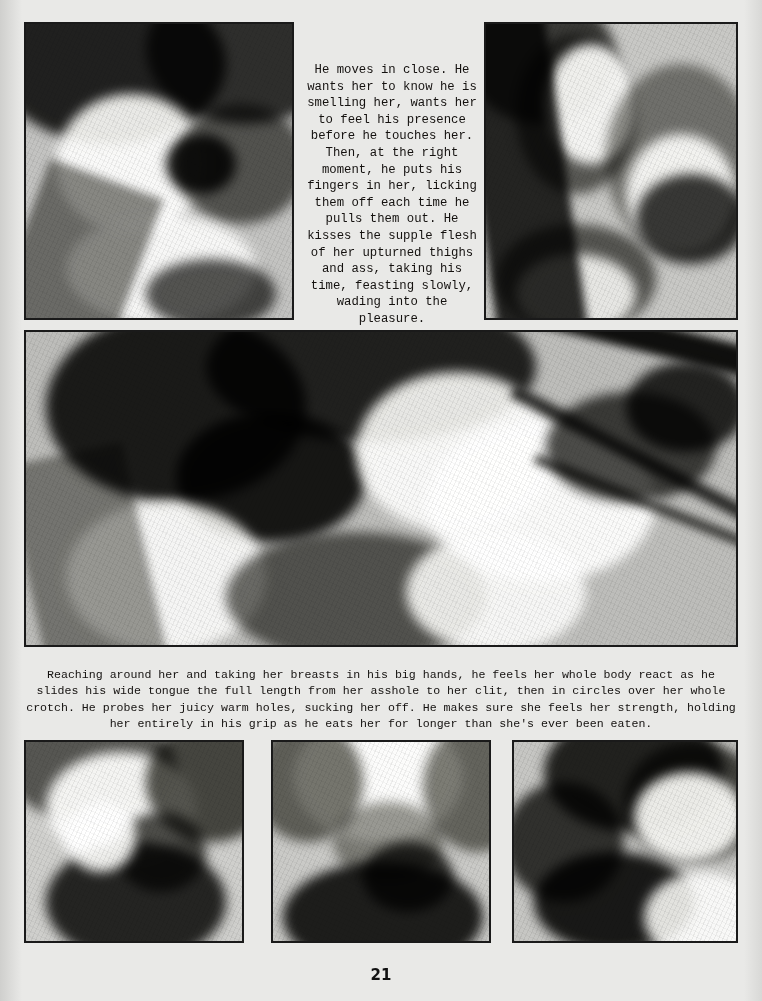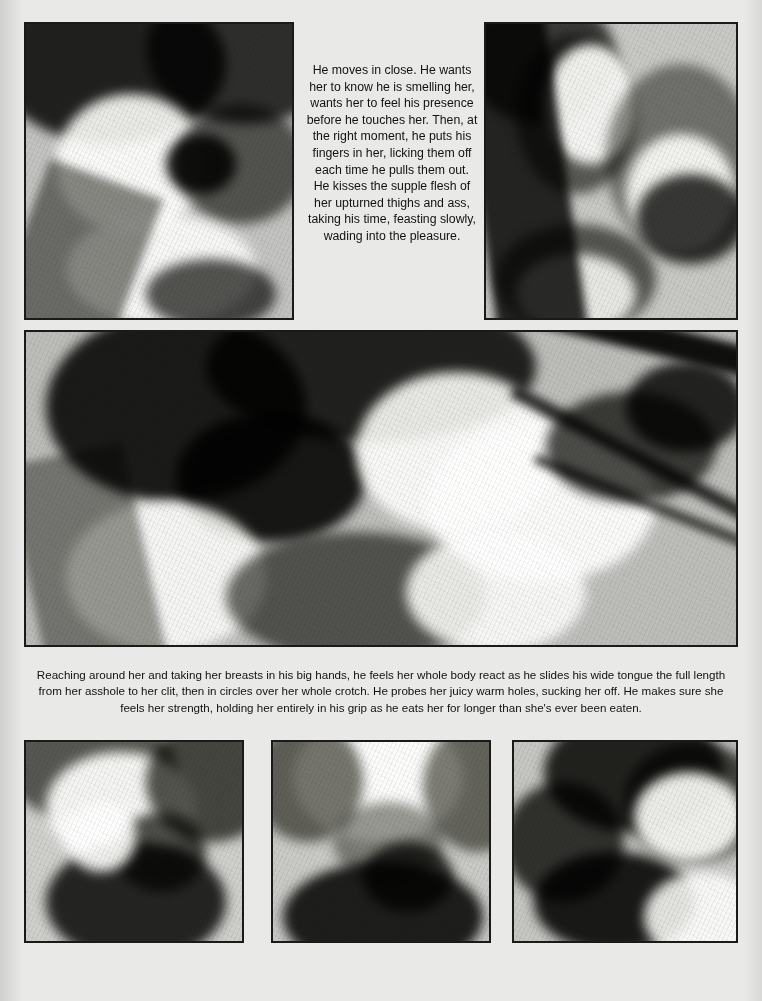--- a/index.html
+++ b/index.html
@@ -73,21 +73,21 @@
   }
   .streak {
     position: absolute;
     filter: blur(4px);
     mix-blend-mode: multiply;
   }
 
   
   .caption {
     position: absolute;
-    font-family: Liberation Sans, sans-serif;
+    font-family: Liberation Mono, monospace;
     color: #14110f;
     text-align: center;
   }
   #caption-top {
     left: 306px;
     top: 62px;
     width: 172px;
     font-size: 12.3px;
     line-height: 16.6px;
   }
@@ -198,14 +198,15 @@
       <div class="blob" style="left:30px; top:-30px; width:180px; height:120px; background:#2a2a27;"></div>
       <div class="blob" style="left:110px; top:0px; width:140px; height:120px; background:#4f4f4a;"></div>
       <div class="blob light" style="left:120px; top:30px; width:110px; height:90px; background:#eaeae6;"></div>
       <div class="blob" style="left:-10px; top:40px; width:120px; height:120px; background:#3d3d3a;"></div>
       <div class="blob" style="left:20px; top:110px; width:160px; height:100px; background:#1f1f1d;"></div>
       <div class="blob light" style="left:130px; top:130px; width:120px; height:90px; background:#dfdfdb;"></div>
       <div class="grain"></div>
     </div>
   </div>
 
+  <div id="page-number">21</div>
 
 </div>
 
 </body></html>

